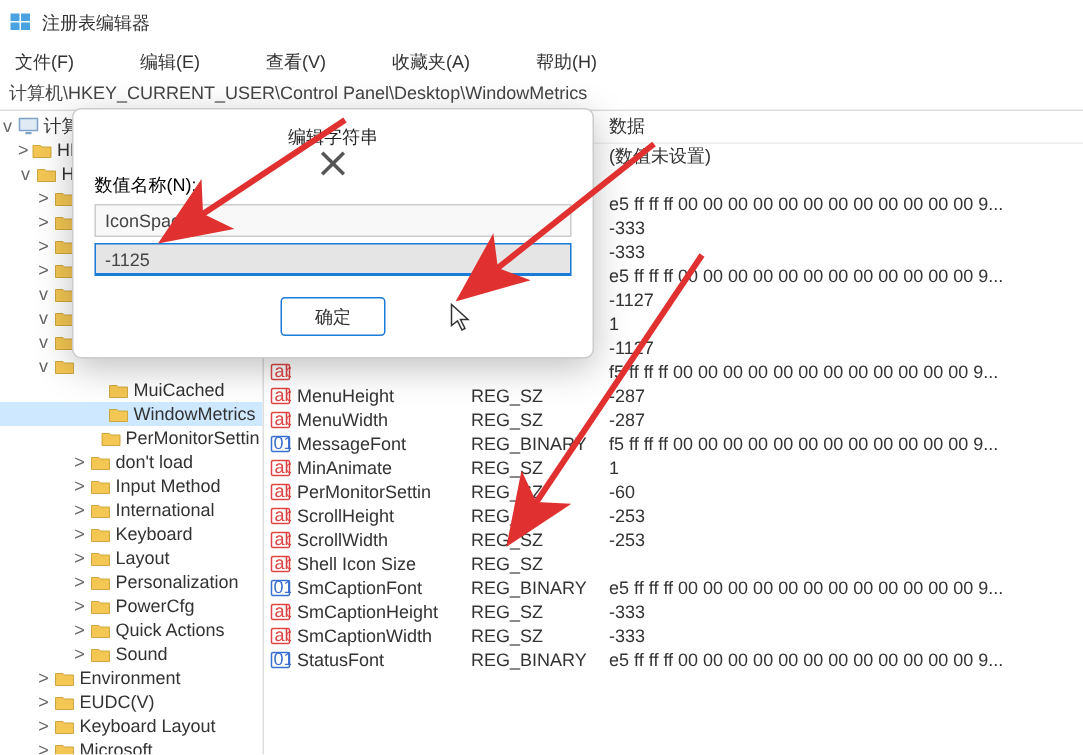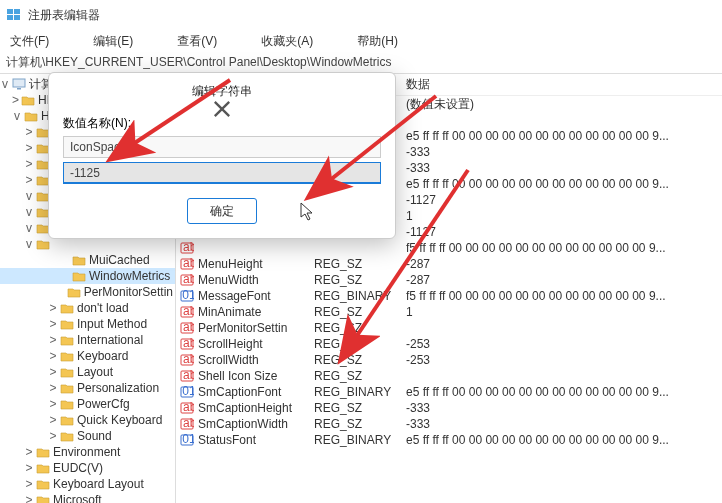--- a/index.html
+++ b/index.html
@@ -272,21 +272,21 @@
         </span>
         <span class="label">PowerCfg</span>
       </div>
       <div class="tree-row" style="padding-left: 48px;">
         <span class="tw">&gt;</span>
         <span class="foldicon">
           <svg viewBox="0 0 14 12">
             <path d="M1 3 L1 11 L13 11 L13 4 L7 4 L6 3 Z" fill="#f4c653" stroke="#caa034" stroke-width="0.6"></path>
           </svg>
         </span>
-        <span class="label">Quick Keyboard</span>
+        <span class="label">Quick Actions</span>
       </div>
       <div class="tree-row" style="padding-left: 48px;">
         <span class="tw">&gt;</span>
         <span class="foldicon">
           <svg viewBox="0 0 14 12">
             <path d="M1 3 L1 11 L13 11 L13 4 L7 4 L6 3 Z" fill="#f4c653" stroke="#caa034" stroke-width="0.6"></path>
           </svg>
         </span>
         <span class="label">Sound</span>
       </div>
@@ -520,20 +520,21 @@
           <div class="col1">
             <span class="regicon">
               <svg viewBox="0 0 14 14">
                 <rect x="1" y="2" width="12" height="10" rx="1" fill="#fff" stroke="#d44"></rect>
                 <text x="3" y="10" font-size="7" fill="#d44">ab</text>
               </svg>
             </span>
             <span>PerMonitorSettin</span>
           </div>
           <div class="col2">REG_SZ</div>
+          <div class="col3">-60</div>
         </div>
         <div class="list-row">
           <div class="col1">
             <span class="regicon">
               <svg viewBox="0 0 14 14">
                 <rect x="1" y="2" width="12" height="10" rx="1" fill="#fff" stroke="#d44"></rect>
                 <text x="3" y="10" font-size="7" fill="#d44">ab</text>
               </svg>
             </span>
             <span>ScrollHeight</span>

